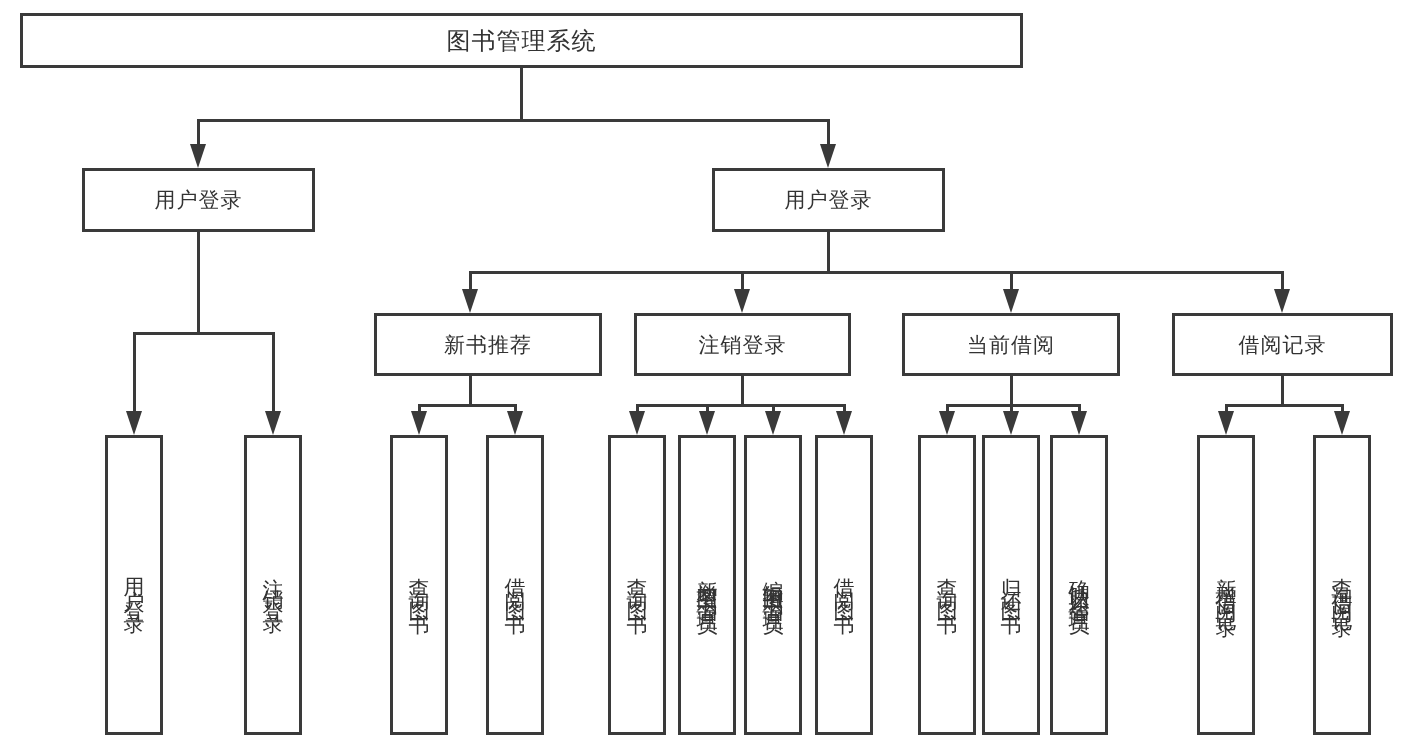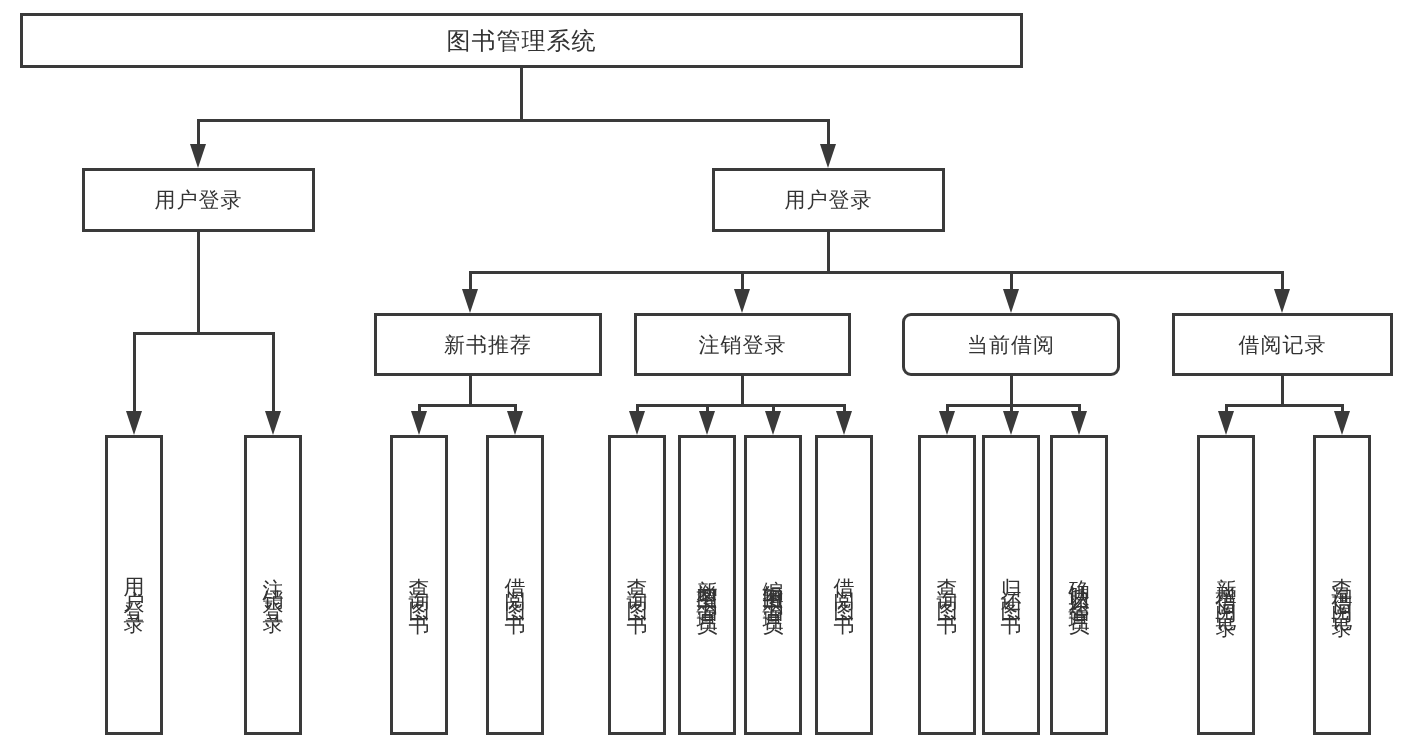--- a/index.html
+++ b/index.html
@@ -69,21 +69,21 @@
 
 <div class="canvas">
 
   <div class="box root" style="left:20px; top:13px; width:1003px; height:55px;">图书管理系统</div>
 
   <div class="box" style="left:82px; top:168px; width:233px; height:64px;">用户登录</div>
   <div class="box" style="left:712px; top:168px; width:233px; height:64px;">用户登录</div>
 
   <div class="box" style="left:362px; top:313px; width:228px; height:63px;margin-left:12px;">新书推荐</div>
   <div class="box" style="left:634px; top:313px; width:217px; height:63px;">注销登录</div>
-  <div class="box" style="left:902px; top:313px; width:218px; height:63px;border-radius:9px;">当前借阅</div>
+  <div class="box" style="left:902px; top:313px; width:218px; height:63px;">当前借阅</div>
   <div class="box" style="left:1172px; top:313px; width:221px; height:63px;">借阅记录</div>
 
   <div class="box leaf" style="left:105px; top:435px; width:58px; height:300px;">用户登录</div>
   <div class="box leaf" style="left:244px; top:435px; width:58px; height:300px;">注销登录</div>
   <div class="box leaf" style="left:390px; top:435px; width:58px; height:300px;">查询图书</div>
   <div class="box leaf" style="left:486px; top:435px; width:58px; height:300px;">借阅图书</div>
   <div class="box leaf" style="left:608px; top:435px; width:58px; height:300px;">查询图书</div>
   <div class="box leaf long" style="left:678px; top:435px; width:58px; height:300px;">新增图书（管理员）</div>
   <div class="box leaf long" style="left:744px; top:435px; width:58px; height:300px;">编辑图书（管理员）</div>
   <div class="box leaf" style="left:815px; top:435px; width:58px; height:300px;">借阅图书</div>

